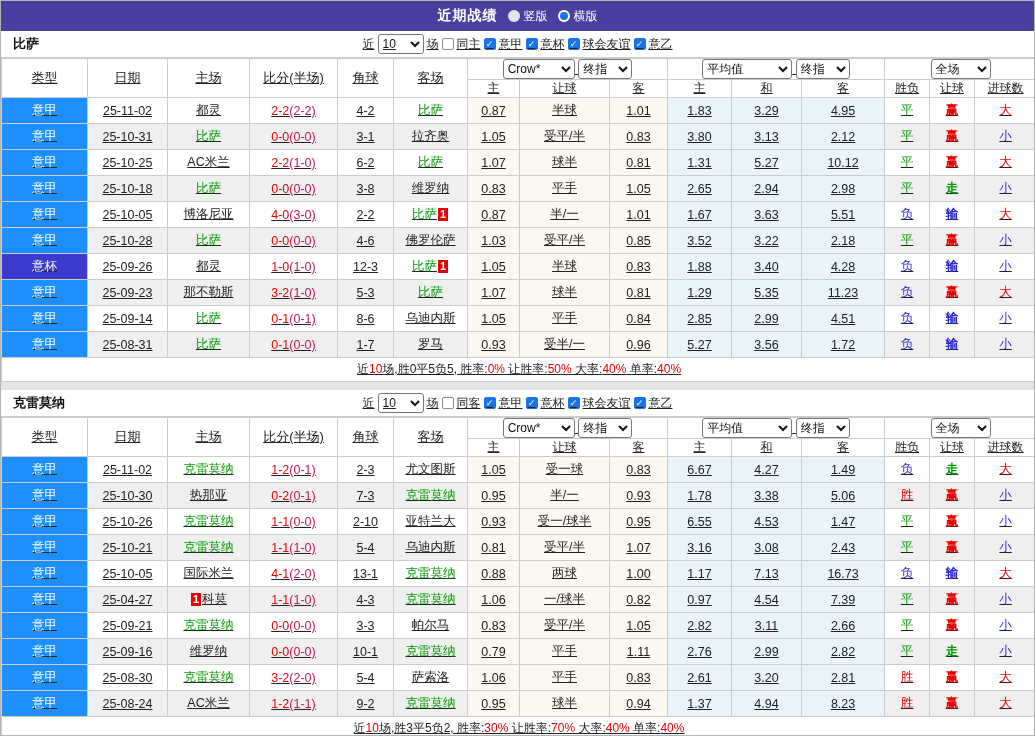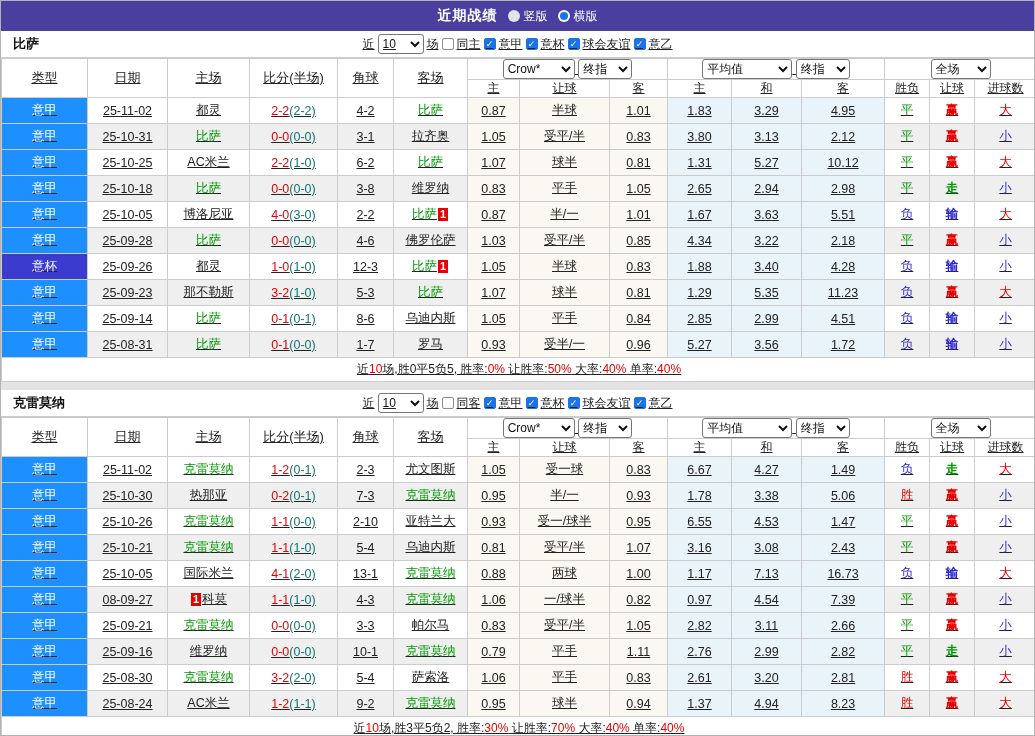--- a/index.html
+++ b/index.html
@@ -26,21 +26,21 @@
   thead th{font-weight:normal;font-size:13px;color:#222;height:20px;background:#fff;}
   thead tr.sub th{font-size:12px;height:16px;}
   tbody td{height:25px;font-size:12.5px;background:#fff;}
   tr.alt td.plain{background:#efefef;}
   td.crow{background:#fbf7f1;text-align:center;}
   td.avgc{background:#e9f3fa;}
   td.lg-a{background:#1e8fff;color:#fff;}
   td.lg-cup{background:#3b3bd0;color:#fff;}
   .focus{color:#009900;}
   .ft{color:#e60000;}
-  .ht{color:#0f766e;}
+  .ht{color:#be185d;}
   .badge{display:inline-block;background:#e60000;color:#fff;font-size:11px;line-height:13px;padding:0 2px;margin:0 1px;font-weight:bold;}
   .v-red{color:#e60000;}
   .v-green{color:#009900;}
   .v-blue{color:#2828d2;}
   .bold{font-weight:bold;}
   tr.summary td{height:23px;font-size:12px;color:#222;background:#fff;}
   .s-red{color:#e60000;}
   .gap{height:8px;background:#e3e3e3;}
 </style>
 </head>
@@ -201,29 +201,29 @@
               <td class="crow">1.01</td>
               <td class="avgc">1.67</td>
               <td class="avgc">3.63</td>
               <td class="avgc">5.51</td>
               <td class="plain v-blue">负</td>
               <td class="plain v-blue bold">输</td>
               <td class="plain v-red">大</td>
             </tr>
             <tr class="alt">
               <td class="lg-a">意甲</td>
-              <td class="plain">25-09-28</td>
+              <td class="plain">25-10-28</td>
               <td class="plain"><span class="focus">比萨</span></td>
               <td class="plain"><span class="ft">0-0</span><span class="ht">(0-0)</span></td>
               <td class="plain">4-6</td>
               <td class="plain"><span>佛罗伦萨</span></td>
               <td class="crow">1.03</td>
               <td class="crow">受平/半</td>
               <td class="crow">0.85</td>
-              <td class="avgc">4.34</td>
+              <td class="avgc">3.52</td>
               <td class="avgc">3.22</td>
               <td class="avgc">2.18</td>
               <td class="plain v-green">平</td>
               <td class="plain v-red bold">赢</td>
               <td class="plain v-blue">小</td>
             </tr>
             <tr>
               <td class="lg-cup">意杯</td>
               <td class="plain">25-09-26</td>
               <td class="plain"><span>都灵</span></td>
@@ -440,21 +440,21 @@
               <td class="crow">1.00</td>
               <td class="avgc">1.17</td>
               <td class="avgc">7.13</td>
               <td class="avgc">16.73</td>
               <td class="plain v-blue">负</td>
               <td class="plain v-blue bold">输</td>
               <td class="plain v-red">大</td>
             </tr>
             <tr class="alt">
               <td class="lg-a">意甲</td>
-              <td class="plain">08-09-27</td>
+              <td class="plain">25-04-27</td>
               <td class="plain"><span class="badge">1</span><span>科莫</span></td>
               <td class="plain"><span class="ft">1-1</span><span class="ht">(1-0)</span></td>
               <td class="plain">4-3</td>
               <td class="plain"><span class="focus">克雷莫纳</span></td>
               <td class="crow">1.06</td>
               <td class="crow">一/球半</td>
               <td class="crow">0.82</td>
               <td class="avgc">0.97</td>
               <td class="avgc">4.54</td>
               <td class="avgc">7.39</td>

